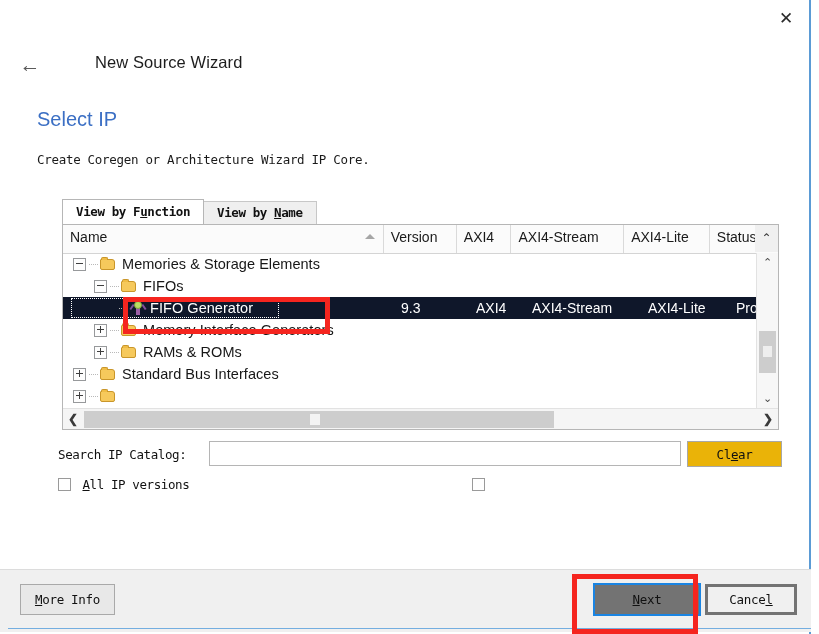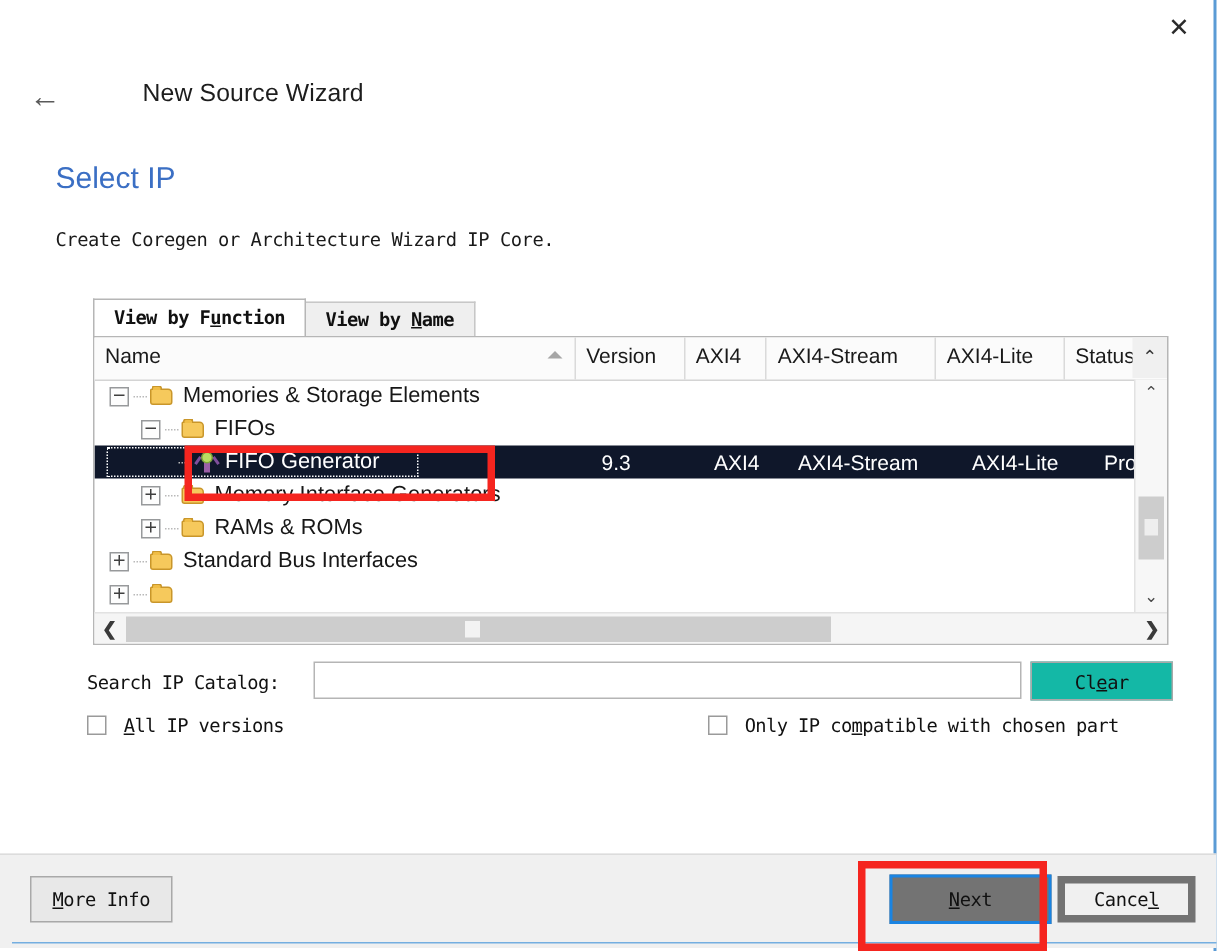--- a/index.html
+++ b/index.html
@@ -441,21 +441,21 @@
     padding: 0 4px;
     outline: none;
   }
   .clear-btn {
     position: absolute;
     left: 687px;
     top: 441px;
     width: 95px;
     height: 26px;
     border: 1px solid #a8a8a8;
-    background: #14b8a6;
+    background: #eab308;
     box-sizing: border-box;
     font-family: "DejaVu Sans Mono", "Liberation Mono", monospace;
     font-size: 12.5px;
     color: #111;
     cursor: pointer;
     letter-spacing: -0.3px;
   }
 
   
   .cbrow { position: absolute; top: 475px; height: 20px; }
@@ -518,21 +518,21 @@
     height: 33px;
     border: 2px solid #1a84e2;
     background: #737373;
   }
   .btn.cancel {
     left: 705px;
     top: 14px;
     width: 92px;
     height: 31px;
     background: #f0f0f0;
-    border: 5px solid #737373;
+    border: 3px solid #737373;
   }
   .btn u { text-decoration: underline; }
 
   .bottom-line {
     position: absolute;
     left: 8px;
     top: 628px;
     width: 803px;
     height: 1px;
     background: #74aee0;
@@ -674,21 +674,20 @@
   <div class="search-label">Search IP Catalog:</div>
   <input class="search-input" type="text" placeholder="" style="">
   <button class="clear-btn">Cl<u>e</u>ar</button>
 
   <div class="cbrow left">
     <span class="cb"></span>
     <span class="cb-label"><u>A</u>ll IP versions</span>
   </div>
   <div class="cbrow right">
     <span class="cb"></span>
-    <span class="cb-label">Only IP co<u>m</u>patible with chosen part</span>
   </div>
 
   <div class="footer">
     <button class="btn more-info"><u>M</u>ore Info</button>
     <button class="btn next"><u>N</u>ext</button>
     <button class="btn cancel">Cance<u>l</u></button>
   </div>
 
   <div class="bottom-line"></div>
 

